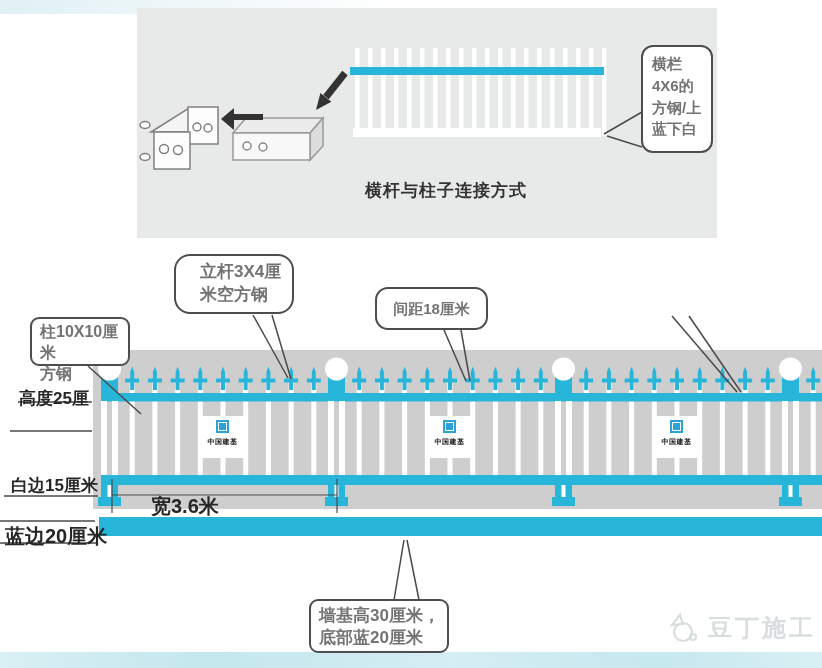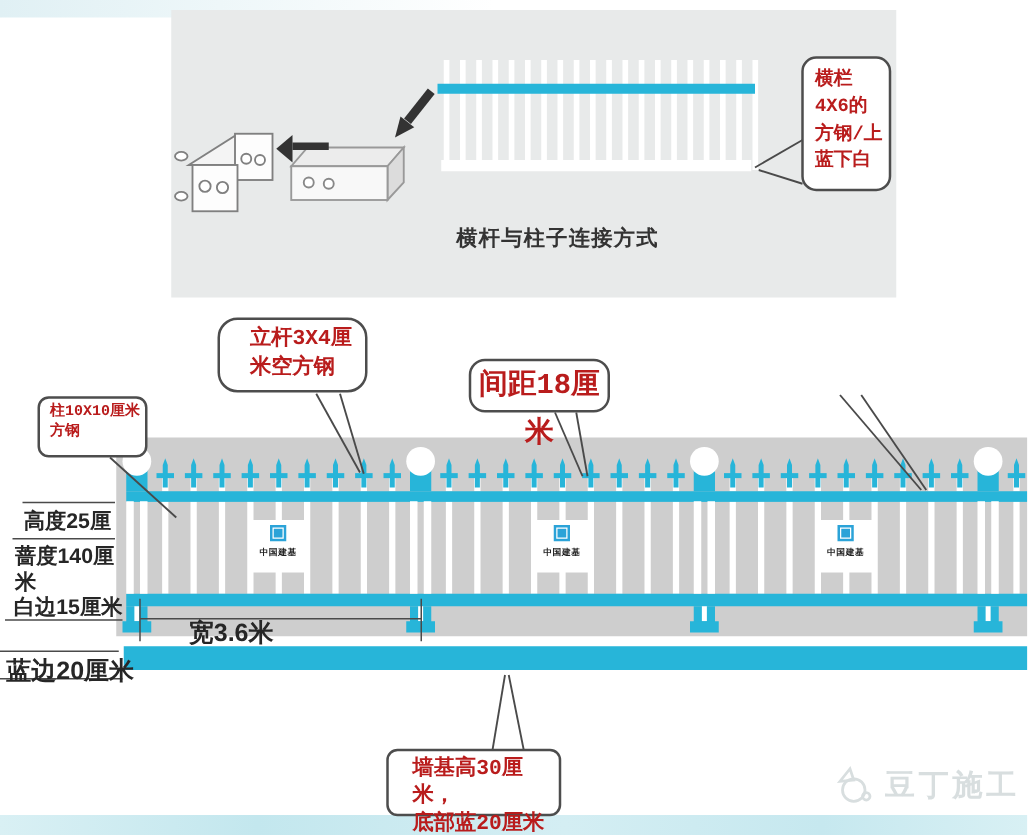--- a/index.html
+++ b/index.html
@@ -10,36 +10,36 @@
   
   .top-panel{left:137px;top:8px;width:580px;height:230px;background:#e8eaea;z-index:1;}
   .main-panel{left:93px;top:350px;width:729px;height:159px;background:#cecece;z-index:1;}
   .top-tint{left:0;top:0;width:440px;height:14px;z-index:0;
             background:linear-gradient(to right,#e0f0f4 0%,#eef7f9 40%,rgba(255,255,255,0) 90%);}
   .blue-band{left:99px;top:517px;width:723px;height:19px;background:#27b5d9;z-index:2;}
   .wave{left:0;top:652px;width:822px;height:16px;z-index:1;
         background:linear-gradient(90deg,#d9f0f4,#c3e7ee 25%,#d4eef3 55%,#c6e8ef 80%,#d8f0f4);}
   
   .callout{position:absolute;background:#fff;border:2px solid #4d4d4d;z-index:6;
-           font-weight:bold;color:#b91c1c;box-sizing:border-box;font-family:Liberation Mono, monospace;}
+           font-weight:bold;color:#737373;box-sizing:border-box;}
   .co-rail{left:641px;top:45px;width:72px;height:108px;border-radius:12px;
            font-size:15px;line-height:1.45;padding:6px 0 0 9px;}
-  .co-post{left:30px;top:317px;width:88px;height:49px;border-radius:9px;
-           font-size:12px;line-height:1.3;padding:3px 0 0 8px;}
+  .co-post{left:30px;top:317px;width:100px;height:49px;border-radius:9px;
+           font-size:16px;line-height:1.3;padding:3px 0 0 8px;}
   .co-upright{left:174px;top:254px;width:120px;height:60px;border-radius:16px;
            font-size:17px;line-height:1.35;padding:5px 0 0 24px;}
   .co-spacing{left:375px;top:287px;width:113px;height:43px;border-radius:13px;
-           font-size:23px;line-height:39px;text-align:center;}
+           font-size:15px;line-height:39px;text-align:center;}
   .co-bluerail{left:593px;top:257px;width:138px;height:60px;border-radius:16px;
            font-size:16px;line-height:1.4;padding:5px 0 0 10px;}
   .co-base{left:309px;top:599px;width:140px;height:54px;border-radius:9px;
-           font-size:17px;line-height:1.3;padding:4px 0 0 19px;}
+           font-size:17px;line-height:1.3;padding:4px 0 0 8px;}
   
   .dim{position:absolute;font-weight:bold;color:#262626;z-index:6;}
-  .d-h25{left:19px;top:405px;font-size:17px;}
+  .d-h25{left:19px;top:387px;font-size:17px;}
   .d-h140{left:12px;top:434px;width:80px;font-size:17px;line-height:21px;}
   .d-white{left:11px;top:474px;font-size:17px;}
   .d-blue{left:5px;top:523px;font-size:20px;}
   .d-width{left:151px;top:493px;font-size:20px;z-index:6;}
   .caption{position:absolute;left:228px;top:171px;font-size:17px;font-weight:bold;
            color:#333;letter-spacing:1px;z-index:2;text-align:center;}
   
   .plate{position:absolute;width:47px;height:42px;background:#fff;z-index:3;
          display:flex;flex-direction:column;align-items:center;padding-top:4px;box-sizing:border-box;}
   .plate-logo{width:13px;height:13px;background:#2ba3d8;}
@@ -347,21 +347,20 @@
 蓝下白</div>
   <div class="callout co-post pre">柱10X10厘米
 方钢</div>
   <div class="callout co-upright pre">立杆3X4厘
 米空方钢</div>
   <div class="callout co-spacing">间距18厘米</div>
   <div class="callout co-base pre">墙基高30厘米，
 底部蓝20厘米</div>
 
   <div class="dim d-h25">高度25厘</div>
-  <div class="dim d-h140">蔷度140厘米</div>
   <div class="dim d-white">白边15厘米</div>
   <div class="dim d-blue">蓝边20厘米</div>
   <div class="dim d-width">宽3.6米</div>
 
   <div class="watermark">
     <svg width="38" height="34" stroke="#d8dedf" stroke-width="2.2" fill="none">
       <polygon points="8,14 16,4 19,13"></polygon>
       <circle cx="19" cy="21" r="9"></circle>
       <circle cx="29" cy="26" r="3"></circle>
     </svg>

